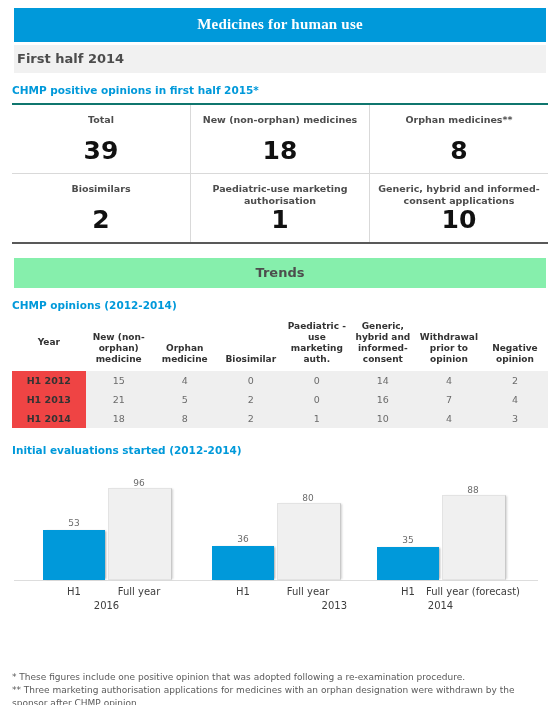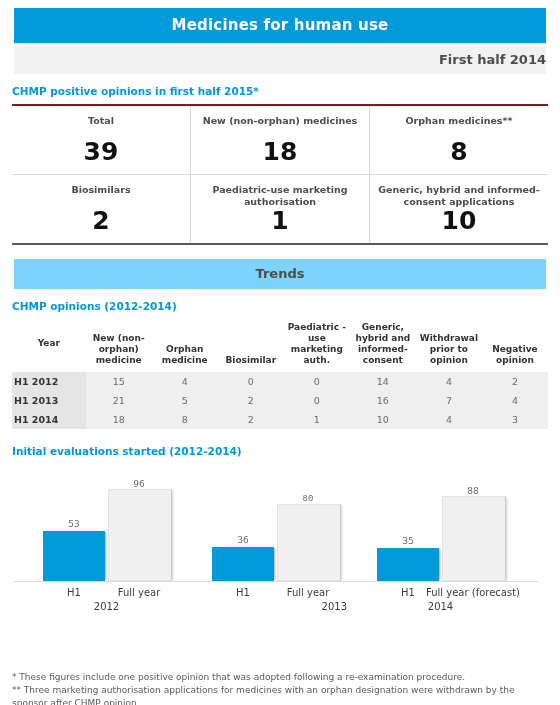--- a/index.html
+++ b/index.html
@@ -25,43 +25,44 @@
   
   .title-bar {
     margin: 8px 14px 0 14px;
     background: #0099da;
     color: #ffffff;
     font-size: 15px;
     font-weight: bold;
     text-align: center;
     padding: 8px 0 9px 0;
     letter-spacing: 0.2px;
+    font-family: Liberation Serif, serif;
   }
   .subtitle-bar {
     margin: 3px 14px 0 14px;
     background: #f1f1f1;
     color: #4d4d4d;
     font-size: 13px;
     font-weight: bold;
-    text-align: right;
+    text-align: left;
     padding: 6px 0 7px 3px;
   }
 
   
   .sec-head {
     color: #0099da;
     font-size: 10.5px;
     font-weight: bold;
     margin: 11px 0 0 12px;
   }
 
   
   .stats {
     margin: 7px 12px 0 12px;
-    border-top: 2px solid #7f1d1d;
+    border-top: 2px solid #0f766e;
     border-bottom: 2px solid #595959;
   }
   .stats-row {
     display: flex;
   }
   .stats-row.top {
     border-bottom: 1px solid #d9d9d9;
   }
   .stat-cell {
     flex: 1 1 0;
@@ -82,21 +83,21 @@
   .stat-value {
     font-size: 25px;
     font-weight: bold;
     color: #111111;
     line-height: 1;
   }
 
   
   .trends-bar {
     margin: 14px 14px 0 14px;
-    background: #7dd3fc;
+    background: #86efac;
     color: #4d4d4d;
     font-size: 13px;
     font-weight: bold;
     text-align: center;
     padding: 7px 0 8px 0;
   }
 
   
   .tbl-wrap {
     margin: 8px 12px 0 12px;
@@ -118,22 +119,22 @@
   table.opinions td {
     font-size: 9.5px;
     color: #6b6b6b;
     text-align: center;
     padding: 4px 2px;
     background: #efefef;
   }
   table.opinions td.year-cell {
     font-weight: bold;
     color: #333333;
-    background: #e5e5e5;
-    text-align: left;
+    background: #ef4444;
+    text-align: center;
     margin-top: 31px;
   }
 
   
   .chart-area {
     position: relative;
     margin: 16px 0 0 0;
     height: 160px;
   }
   .chart-baseline {
@@ -305,28 +306,28 @@
     <div class="bar blue" style="left:43px;">
       <div class="val" style="bottom: 52px;">53</div>
       <div class="col" style="height: 50px;"></div>
     </div>
     <div class="bar grey" style="left:108px;">
       <div class="val" style="bottom: 92px;">96</div>
       <div class="col" style="height: 90px;"></div>
     </div>
     <div class="x-label" style="left:43px;width:62px;">H1</div>
     <div class="x-label" style="left:108px;width:62px;">Full year</div>
-    <div class="grp-label" style="left:43px;width:127px;">2012</div>
+    <div class="grp-label" style="left:43px;width:127px;">2016</div>
 
     <div class="bar blue" style="left:212px;">
       <div class="val" style="bottom: 36px;">36</div>
       <div class="col" style="height: 34px;"></div>
     </div>
     <div class="bar grey" style="left:277px;">
-      <div class="val" style="bottom: 77px; font-family: Liberation Mono, monospace;">80</div>
+      <div class="val" style="bottom: 77px;">80</div>
       <div class="col" style="height: 75px;"></div>
     </div>
     <div class="x-label" style="left:212px;width:62px;">H1</div>
     <div class="x-label" style="left:277px;width:62px;">Full year</div>
     <div class="grp-label" style="left:220px;width:127px;text-align:right;">2013</div>
 
     <div class="bar blue" style="left:377px;">
       <div class="val" style="bottom: 35px;">35</div>
       <div class="col" style="height: 33px;"></div>
     </div>

